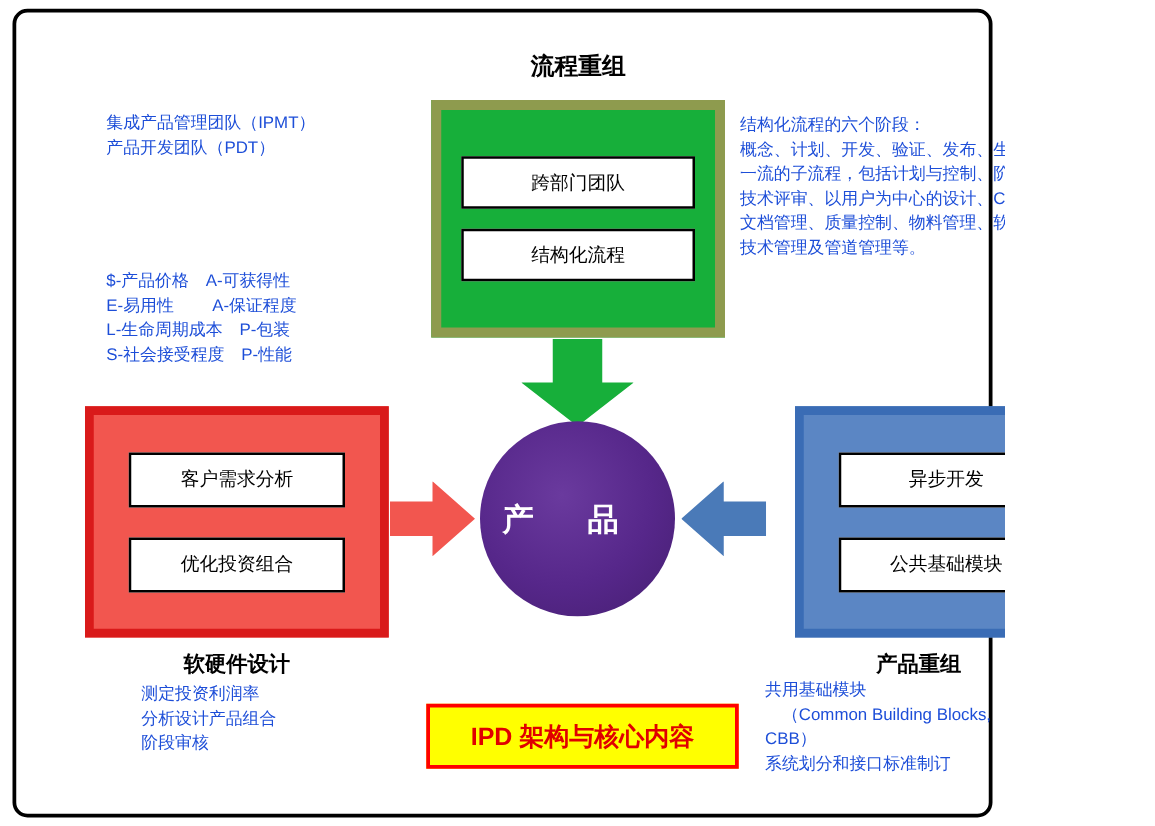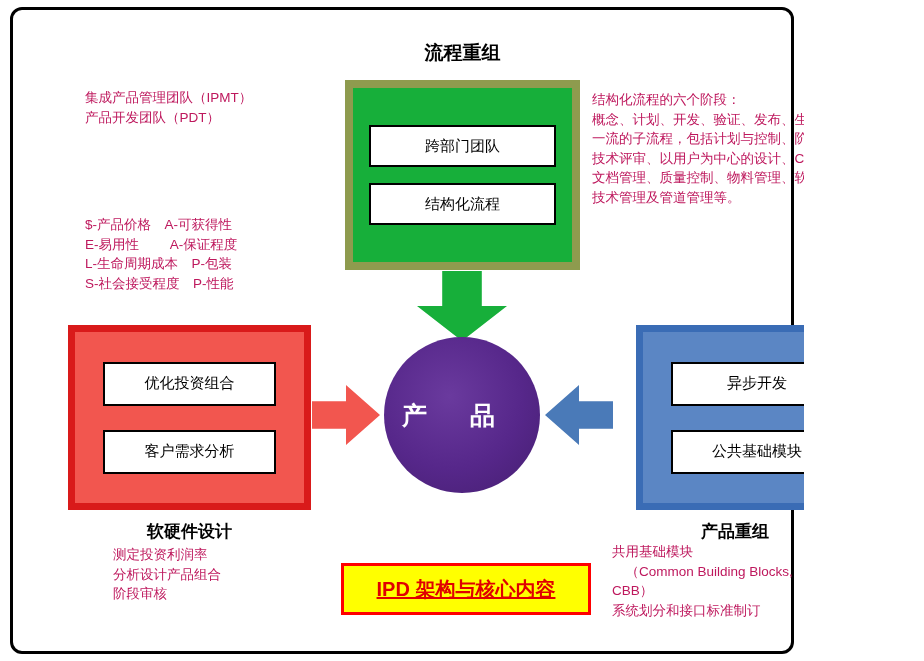--- a/index.html
+++ b/index.html
@@ -2,21 +2,21 @@
 <html><head>
 <meta charset="utf-8">
 <style>
   html,body{margin:0;padding:0;background:#fff;}
   .stage{
     position:relative;width:804px;height:661px;background:#fff;
     font-family:"Liberation Sans","DejaVu Sans",sans-serif;color:#1a1a1a;overflow:hidden;
   }
   .frame{position:absolute;left:10px;top:7px;right:10px;bottom:7px;
     border:3px solid #000;border-radius:12px;}
-  .note{position:absolute;font-size:13.5px;line-height:1.45;color:#be185d;white-space:pre-line;}
+  .note{position:absolute;font-size:13.5px;line-height:1.45;color:#1d4ed8;white-space:pre-line;}
   .section-title{position:absolute;font-size:19px;font-weight:bold;text-align:center;color:#000;}
   .group-box{position:absolute;box-sizing:border-box;display:flex;flex-direction:column;
     justify-content:center;align-items:stretch;}
   .item-box{background:#fff;border:2px solid #000;height:38px;display:flex;align-items:center;
     justify-content:center;font-weight:normal;font-size:15px;color:#000;}
   .green-box{left:345px;top:80px;width:235px;height:190px;border:8px solid #8e9b4e;
     background:#17af3a;gap:16px;padding:0 16px;}
   .red-box{left:68px;top:325px;width:243px;height:185px;border:7px solid #d91a1a;
     background:#f2564f;gap:24px;padding:0 28px;}
   .blue-box{left:636px;top:325px;width:242px;height:185px;border:7px solid #3a6cb5;
@@ -29,21 +29,21 @@
     clip-path:polygon(0 27%,50% 27%,50% 0,100% 50%,50% 100%,50% 73%,0 73%);}
   .arrow-left{left:545px;top:385px;width:68px;height:60px;background:#4a7ab8;
     clip-path:polygon(100% 27%,50% 27%,50% 0,0 50%,50% 100%,50% 73%,100% 73%);}
   .product-circle{position:absolute;left:384px;top:337px;width:156px;height:156px;
     border-radius:50%;background:radial-gradient(circle at 42% 38%,#6a3a9e 0%,#56278a 55%,#451e70 100%);
     display:flex;align-items:center;color:#fff;font-size:25px;
     font-weight:bold;letter-spacing:18px;padding-left:18px;box-sizing:border-box;}
   .group-label{position:absolute;font-size:17px;font-weight:bold;text-align:center;color:#000;}
   .banner{position:absolute;left:341px;top:563px;width:244px;height:46px;background:#ffff00;
     border:3px solid #ff0000;color:#e00000;font-size:20px;font-weight:bold;display:flex;
-    align-items:center;justify-content:center;text-decoration:underline;}
+    align-items:center;justify-content:center;}
 </style>
 </head>
 <body>
 
 <div class="stage">
   <div class="frame"></div>
 
   <div class="section-title" style="left:345px;top:40px;width:235px;">流程重组</div>
 
   <div class="group-box green-box">
@@ -72,22 +72,22 @@
 
   <div class="arrow arrow-down"></div>
   <div class="arrow arrow-right"></div>
   <div class="arrow arrow-left"></div>
 
   <div class="product-circle">
     <span>产 品</span>
   </div>
 
   <div class="group-box red-box">
+    <div class="item-box">客户需求分析</div>
     <div class="item-box">优化投资组合</div>
-    <div class="item-box">客户需求分析</div>
   </div>
   <div class="group-label" style="left:68px;top:520px;width:243px;">软硬件设计</div>
 
   <div class="group-box blue-box">
     <div class="item-box">异步开发</div>
     <div class="item-box">公共基础模块</div>
   </div>
   <div class="group-label" style="left:614px;top:520px;width:242px;">产品重组</div>
 
   <div class="banner">

